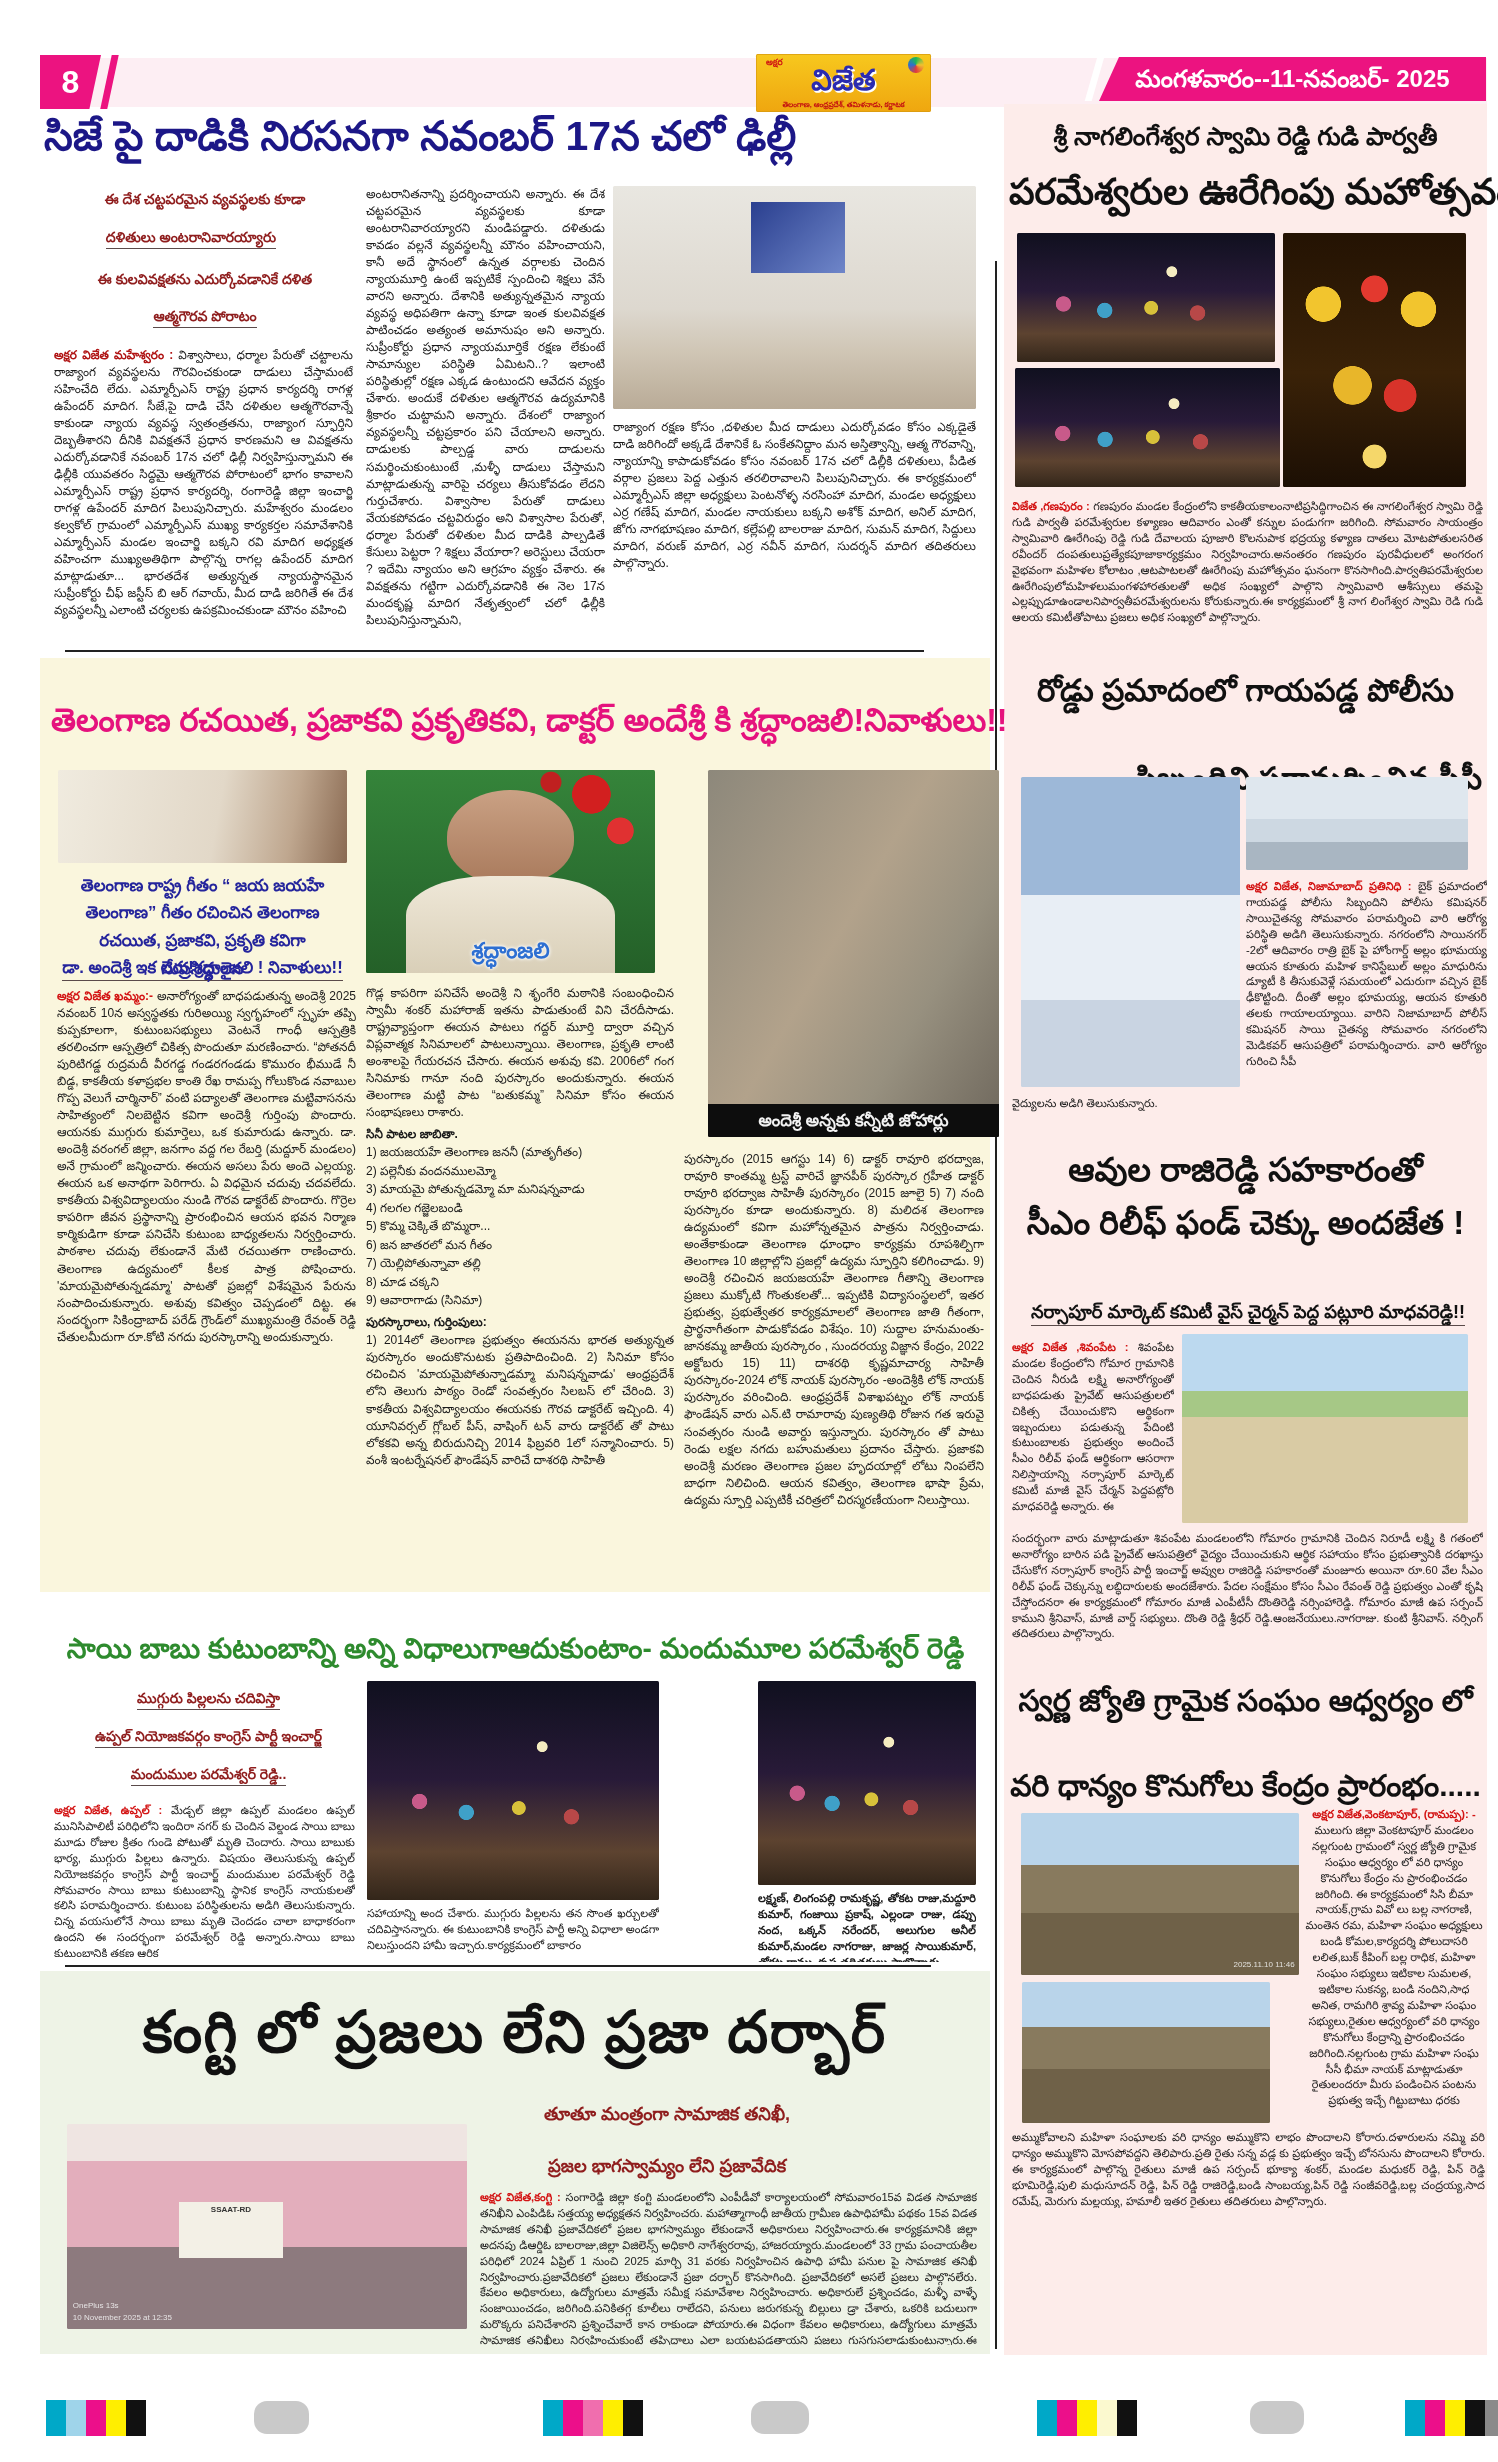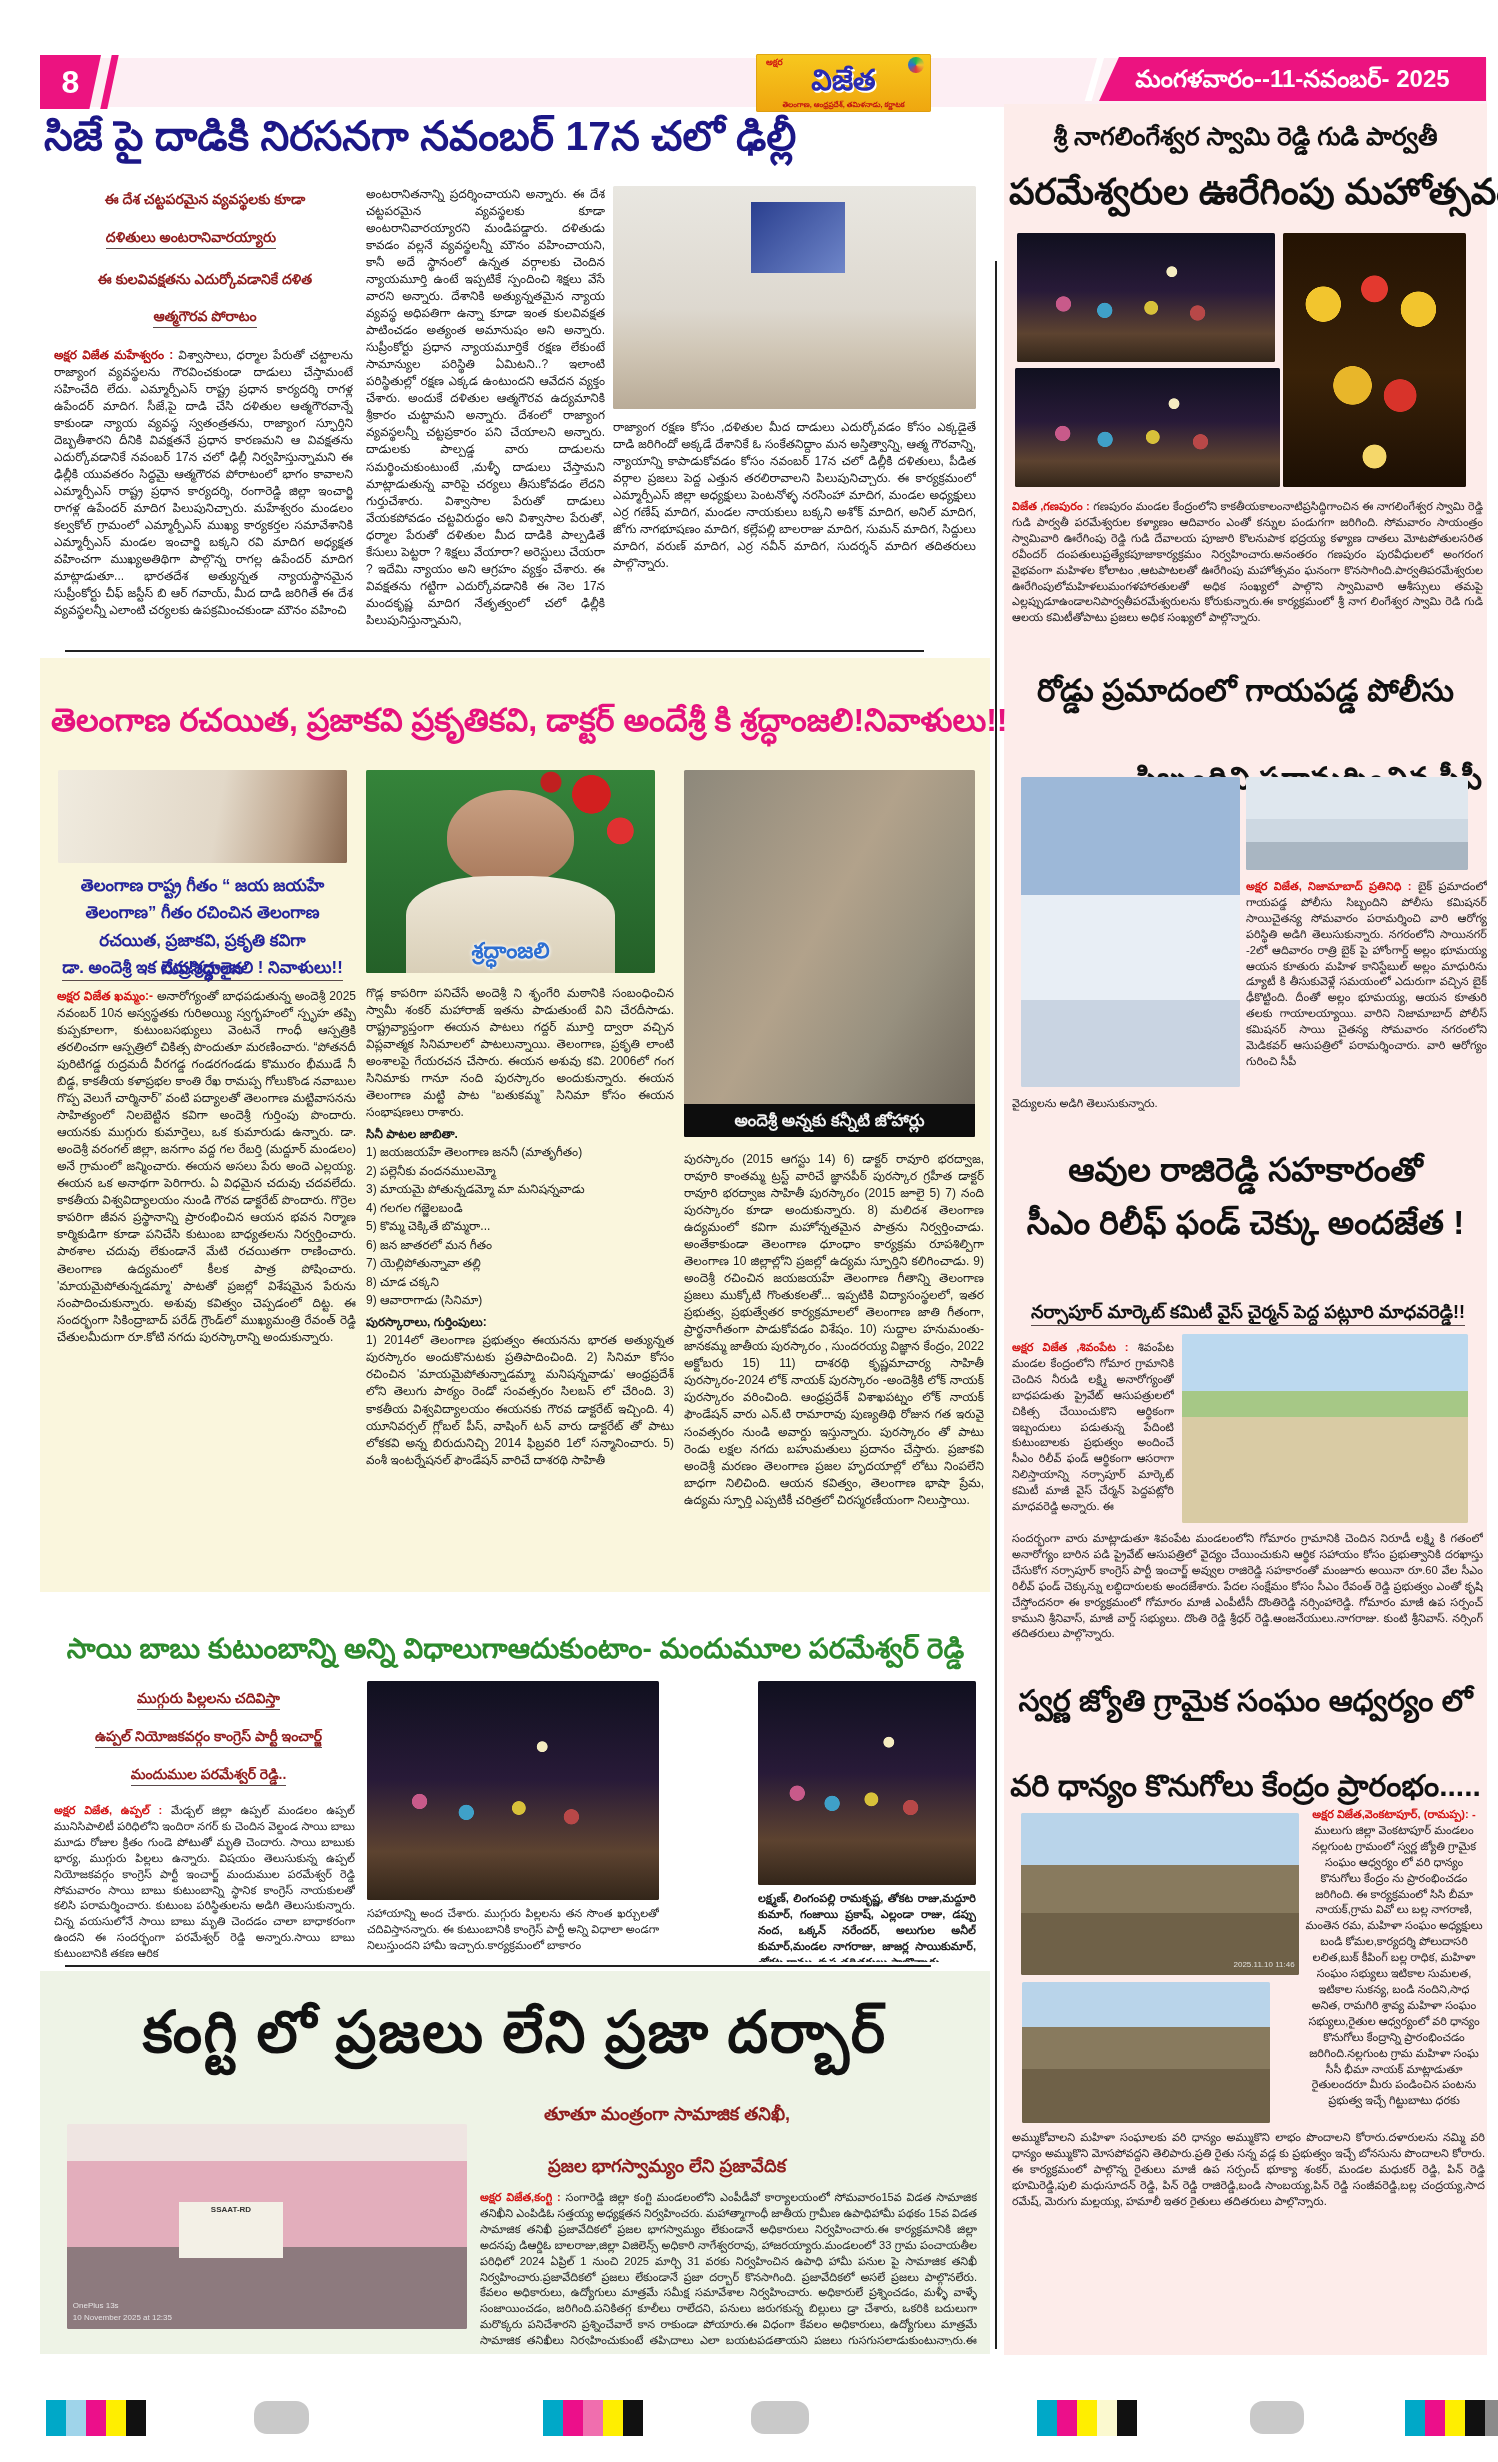--- a/index.html
+++ b/index.html
@@ -155,21 +155,21 @@
     <div class="song">4) గలగల గజ్జెలబండి</div>
     <div class="song">5) కొమ్మ చెక్కితే బొమ్మరా...</div>
     <div class="song">6) జన జాతరలో మన గీతం</div>
     <div class="song">7) యెల్లిపోతున్నావా తల్లి</div>
     <div class="song">8) చూడ చక్కని</div>
     <div class="song">9) ఆవారాగాడు (సినిమా)</div>
     <div class="songt">పురస్కారాలు, గుర్తింపులు:</div>
     <span>1) 2014లో తెలంగాణ ప్రభుత్వం ఈయనను భారత అత్యున్నత పురస్కారం అందుకొనుటకు ప్రతిపాదించింది. 2) సినిమా కోసం రచించిన 'మాయమైపోతున్నాడమ్మా మనిషన్నవాడు' ఆంధ్రప్రదేశ్ లోని తెలుగు పాఠ్యం రెండో సంవత్సరం సిలబస్ లో చేరింది. 3) కాకతీయ విశ్వవిద్యాలయం ఈయనకు గౌరవ డాక్టరేట్ ఇచ్చింది. 4) యూనివర్సల్ గ్లోబల్ పీస్, వాషింగ్ టన్ వారు డాక్టరేట్ తో పాటు లోకకవి అన్న బిరుదునిచ్చి 2014 ఫిబ్రవరి 1లో సన్మానించారు. 5) వంశీ ఇంటర్నేషనల్ ఫౌండేషన్ వారిచే దాశరథి సాహితీ</span>
   </div>
 
-  <div class="ph ph-closeup" style="left:684px;top:770px;width:291px;height:367px;">
+  <div class="ph ph-closeup" style="left:708px;top:770px;width:291px;height:367px;">
     <div class="phcap">అందెశ్రీ అన్నకు కన్నీటి జోహార్లు</div>
   </div>
 
   <div class="abs bodytxt" style="left:684px;top:1151px;width:300px;height:436px;">పురస్కారం (2015 ఆగస్టు 14) 6) డాక్టర్ రావూరి భరద్వాజ, రావూరి కాంతమ్మ ట్రస్ట్ వారిచే జ్ఞానపీఠ్ పురస్కార గ్రహీత డాక్టర్ రావూరి భరద్వాజ సాహితీ పురస్కారం (2015 జూలై 5) 7) నంది పురస్కారం కూడా అందుకున్నారు. 8) మలిదశ తెలంగాణ ఉద్యమంలో కవిగా మహోన్నతమైన పాత్రను నిర్వర్తించాడు. అంతేకాకుండా తెలంగాణ ధూంధాం కార్యక్రమ రూపశిల్పిగా తెలంగాణ 10 జిల్లాల్లోని ప్రజల్లో ఉద్యమ స్ఫూర్తిని కలిగించాడు. 9) అందెశ్రీ రచించిన జయజయహే తెలంగాణ గీతాన్ని తెలంగాణ ప్రజలు ముక్కోటి గొంతుకలతో... ఇప్పటికి విద్యాసంస్థలలో, ఇతర ప్రభుత్వ, ప్రభుత్వేతర కార్యక్రమాలలో తెలంగాణ జాతి గీతంగా, ప్రార్థనాగీతంగా పాడుకోవడం విశేషం. 10) సుద్దాల హనుమంతు-జానకమ్మ జాతీయ పురస్కారం , సుందరయ్య విజ్ఞాన కేంద్రం, 2022 అక్టోబరు 15) 11) దాశరథి కృష్ణమాచార్య సాహితీ పురస్కారం-2024 లోక్ నాయక్ పురస్కారం -అందెశ్రీకి లోక్ నాయక్ పురస్కారం వరించింది. ఆంధ్రప్రదేశ్ విశాఖపట్నం లోక్ నాయక్ ఫౌండేషన్ వారు ఎన్.టి రామారావు పుణ్యతిథి రోజున గత ఇరువై సంవత్సరం నుండి అవార్డు ఇస్తున్నారు. పురస్కారం తో పాటు రెండు లక్షల నగదు బహుమతులు ప్రదానం చేస్తారు. ప్రజాకవి అందెశ్రీ మరణం తెలంగాణ ప్రజల హృదయాల్లో లోటు నింపలేని బాధగా నిలిచింది. ఆయన కవిత్వం, తెలంగాణ భాషా ప్రేమ, ఉద్యమ స్ఫూర్తి ఎప్పటికీ చరిత్రలో చిరస్మరణీయంగా నిలుస్తాయి.</div>
 
   <div class="abs hl-grn center nowrap" style="left:44px;top:1633px;width:943px;font-size:28px;">సాయి బాబు కుటుంబాన్ని అన్ని విధాలుగాఆదుకుంటాం- మందుమూల పరమేశ్వర్ రెడ్డి</div>
 
   <div class="abs sub-maroon center" style="left:69px;top:1689px;width:279px;"><span class="u">ముగ్గురు పిల్లలను చదివిస్తా</span></div>
   <div class="abs sub-maroon center" style="left:69px;top:1727px;width:279px;"><span class="u">ఉప్పల్ నియోజకవర్గం కాంగ్రెస్ పార్టీ ఇంచార్జ్</span></div>
   <div class="abs sub-maroon center" style="left:69px;top:1765px;width:279px;"><span class="u">మందుముల పరమేశ్వర్ రెడ్డి..</span></div>

